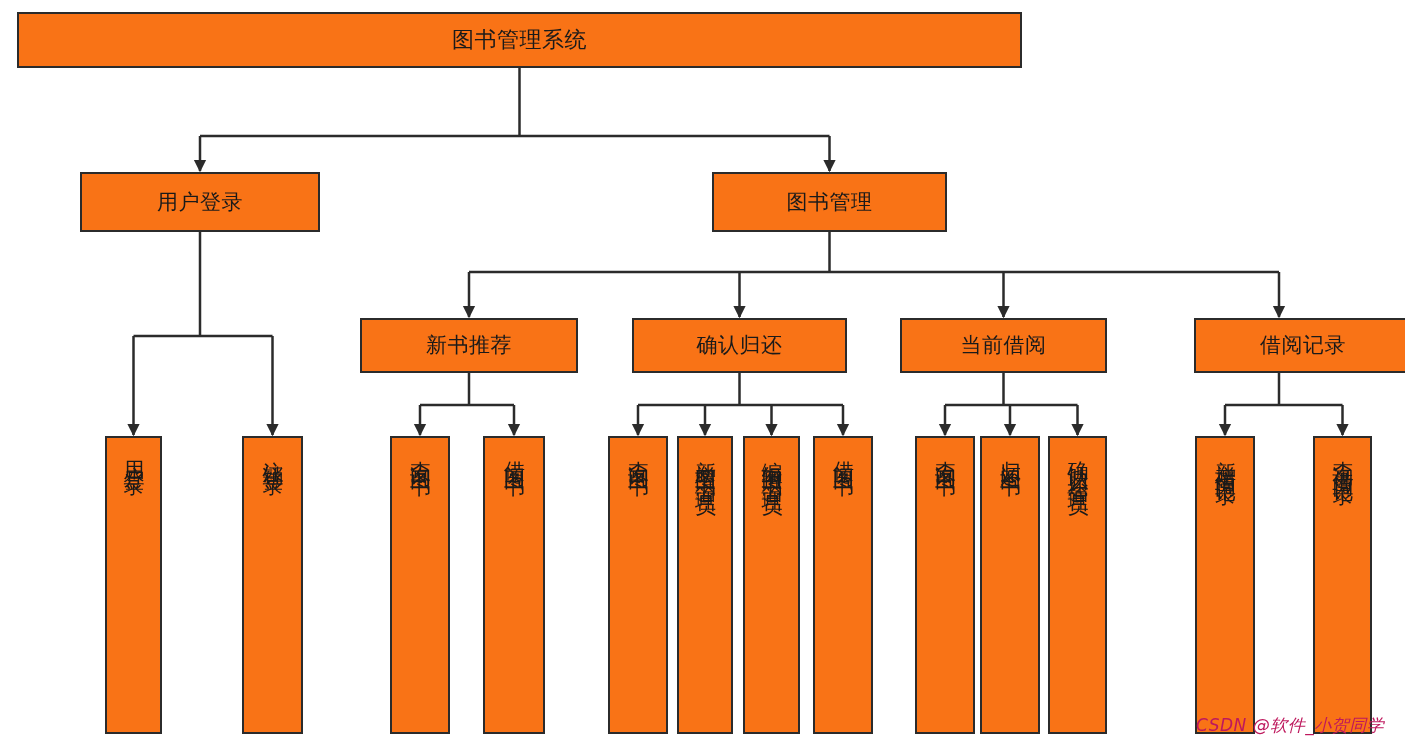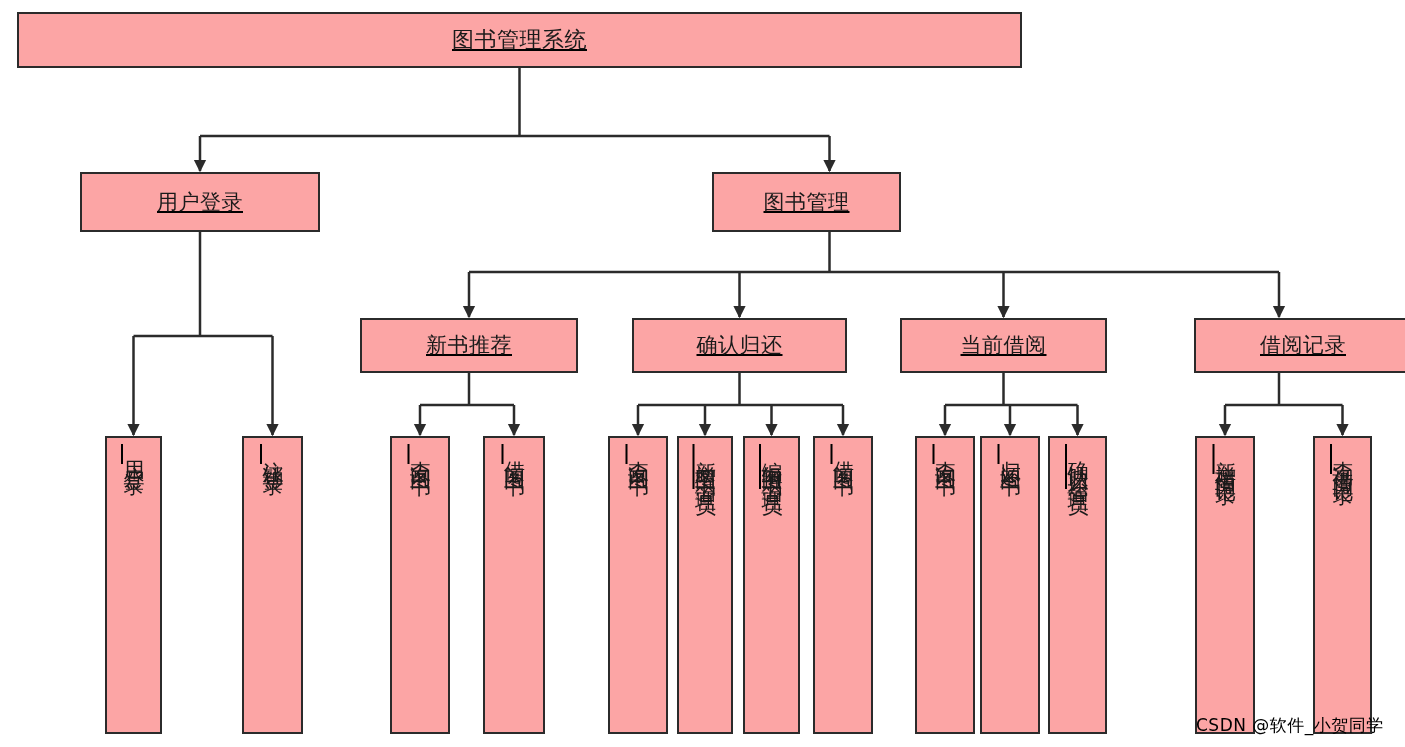--- a/index.html
+++ b/index.html
@@ -22,27 +22,26 @@
     position: absolute;
     left: 0;
     top: 0;
     width: 1405px;
     height: 747px;
     pointer-events: none;
   }
   .node {
     position: absolute;
     box-sizing: border-box;
-    background: #fca5a5;
+    background: #f97316;
     border: 2px solid #2b2b2b;
     display: flex;
     align-items: center;
     justify-content: center;
     overflow: hidden;
-    text-decoration: underline;
   }
   .node .node-label {
     color: #1a1a1a;
     text-align: center;
     line-height: 1.18;
     letter-spacing: 0.5px;
     white-space: pre-wrap;
   }
   
   .node.horiz .node-label {
@@ -121,21 +120,21 @@
       <line x1="1342.5" y1="405" x2="1342.5" y2="435" stroke="#2b2b2b" stroke-width="2.5" marker-end="url(#arrow)"></line>
     </svg>
 
   <div id="nodes-layer">
       <div class="node horiz level-0" style="left: 17px; top: 12px; width: 1005px; height: 56px; border-color: rgb(43, 43, 43);">
         <span class="node-label" style="color: rgb(26, 26, 26);">图书管理系统</span>
       </div>
       <div class="node horiz level-1" style="left: 80px; top: 172px; width: 240px; height: 60px; border-color: rgb(43, 43, 43);">
         <span class="node-label" style="color: rgb(26, 26, 26);">用户登录</span>
       </div>
-      <div class="node horiz level-1" style="left: 712px; top: 172px; width: 189px; height: 60px; border-color: rgb(43, 43, 43);">
+      <div class="node horiz level-1" style="left: 712px; top: 172px; width: 235px; height: 60px; border-color: rgb(43, 43, 43);">
         <span class="node-label" style="color: rgb(26, 26, 26);">图书管理</span>
       </div>
       <div class="node horiz level-2" style="left: 360px; top: 318px; width: 218px; height: 55px; border-color: rgb(43, 43, 43);">
         <span class="node-label" style="color: rgb(26, 26, 26); text-align: right;">新书推荐</span>
       </div>
       <div class="node horiz level-2" style="left: 632px; top: 318px; width: 215px; height: 55px; border-color: rgb(43, 43, 43);">
         <span class="node-label" style="color: rgb(26, 26, 26);">确认归还</span>
       </div>
       <div class="node horiz level-2" style="left: 900px; top: 318px; width: 207px; height: 55px; border-color: rgb(43, 43, 43);">
         <span class="node-label" style="color: rgb(26, 26, 26);">当前借阅</span>
@@ -177,15 +176,15 @@
         <span class="node-label" style="color: rgb(26, 26, 26);">确认归还（管理员）</span>
       </div>
       <div class="node vert level-3" style="left: 1195px; top: 436px; width: 60px; height: 298px; border-color: rgb(43, 43, 43);">
         <span class="node-label" style="color: rgb(26, 26, 26);">新增借阅记录</span>
       </div>
       <div class="node vert level-3" style="left: 1313px; top: 436px; width: 59px; height: 298px; border-color: rgb(43, 43, 43);">
         <span class="node-label" style="color: rgb(26, 26, 26);">查询借阅记录</span>
       </div>
     </div>
 
-  <div id="watermark" style="left: 1196px; top: 714px; color: #000000;">CSDN @软件_小贺同学</div>
+  <div id="watermark" style="left: 1196px; top: 714px; color: #be185d; font-style: italic;">CSDN @软件_小贺同学</div>
 
 </div>
 
 </body></html>

